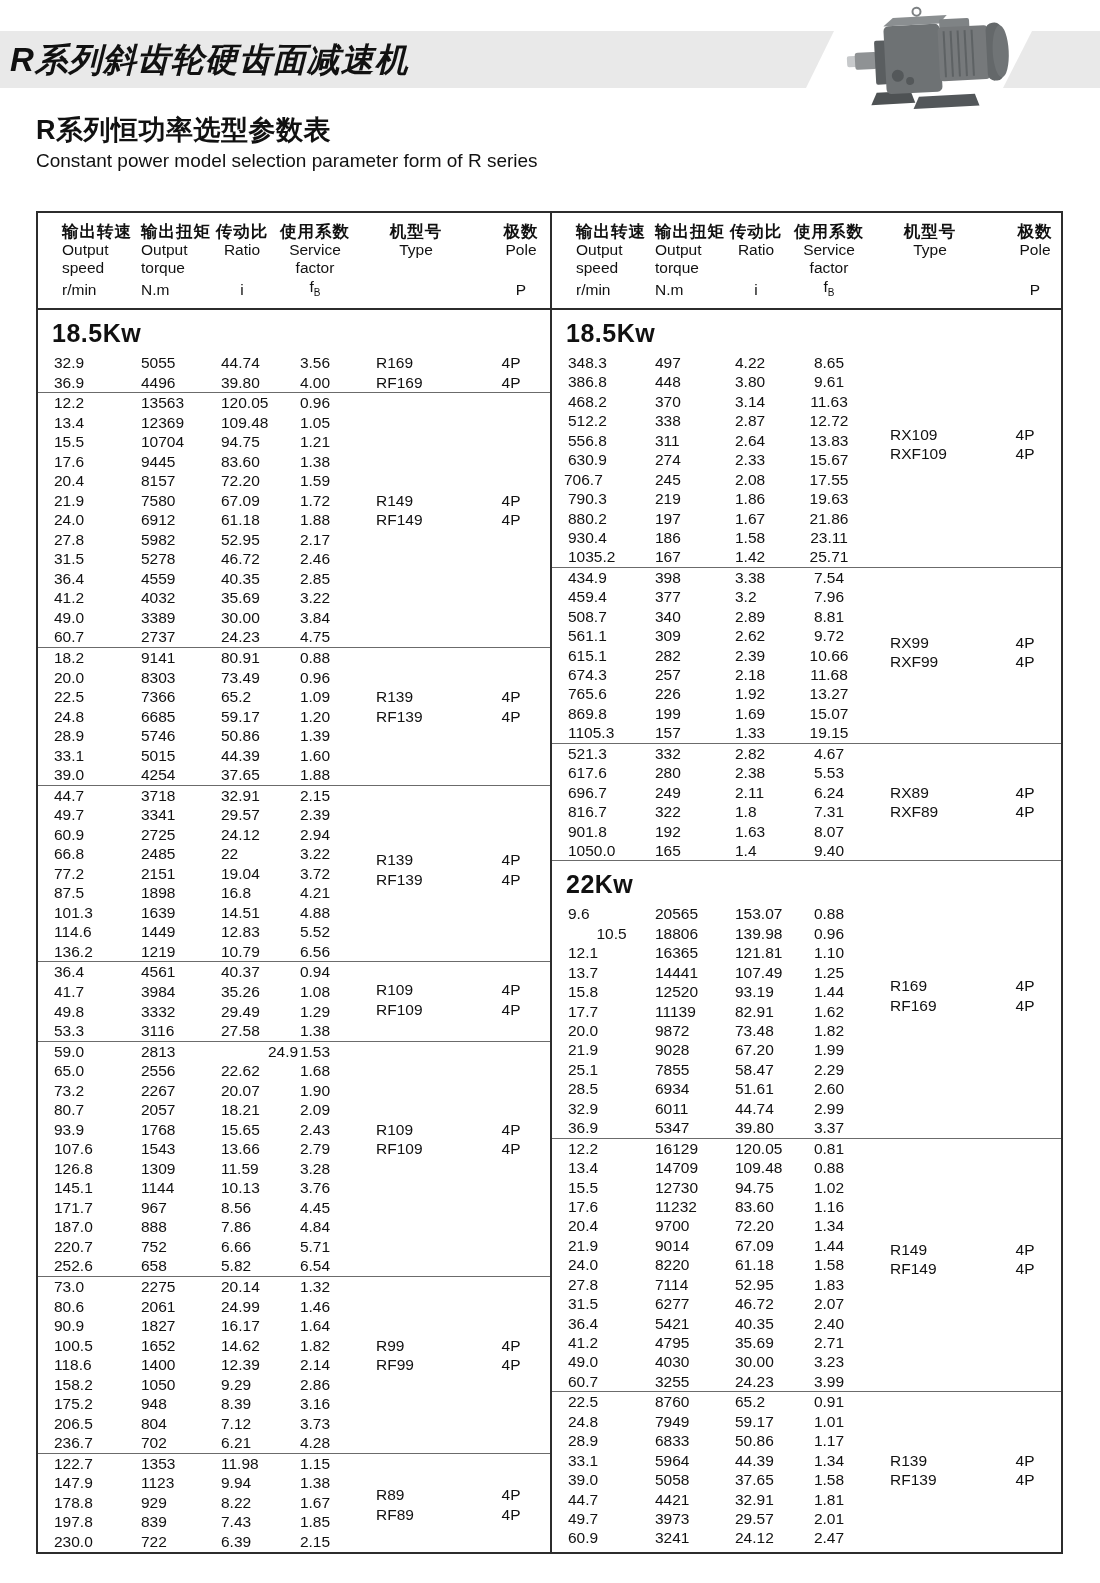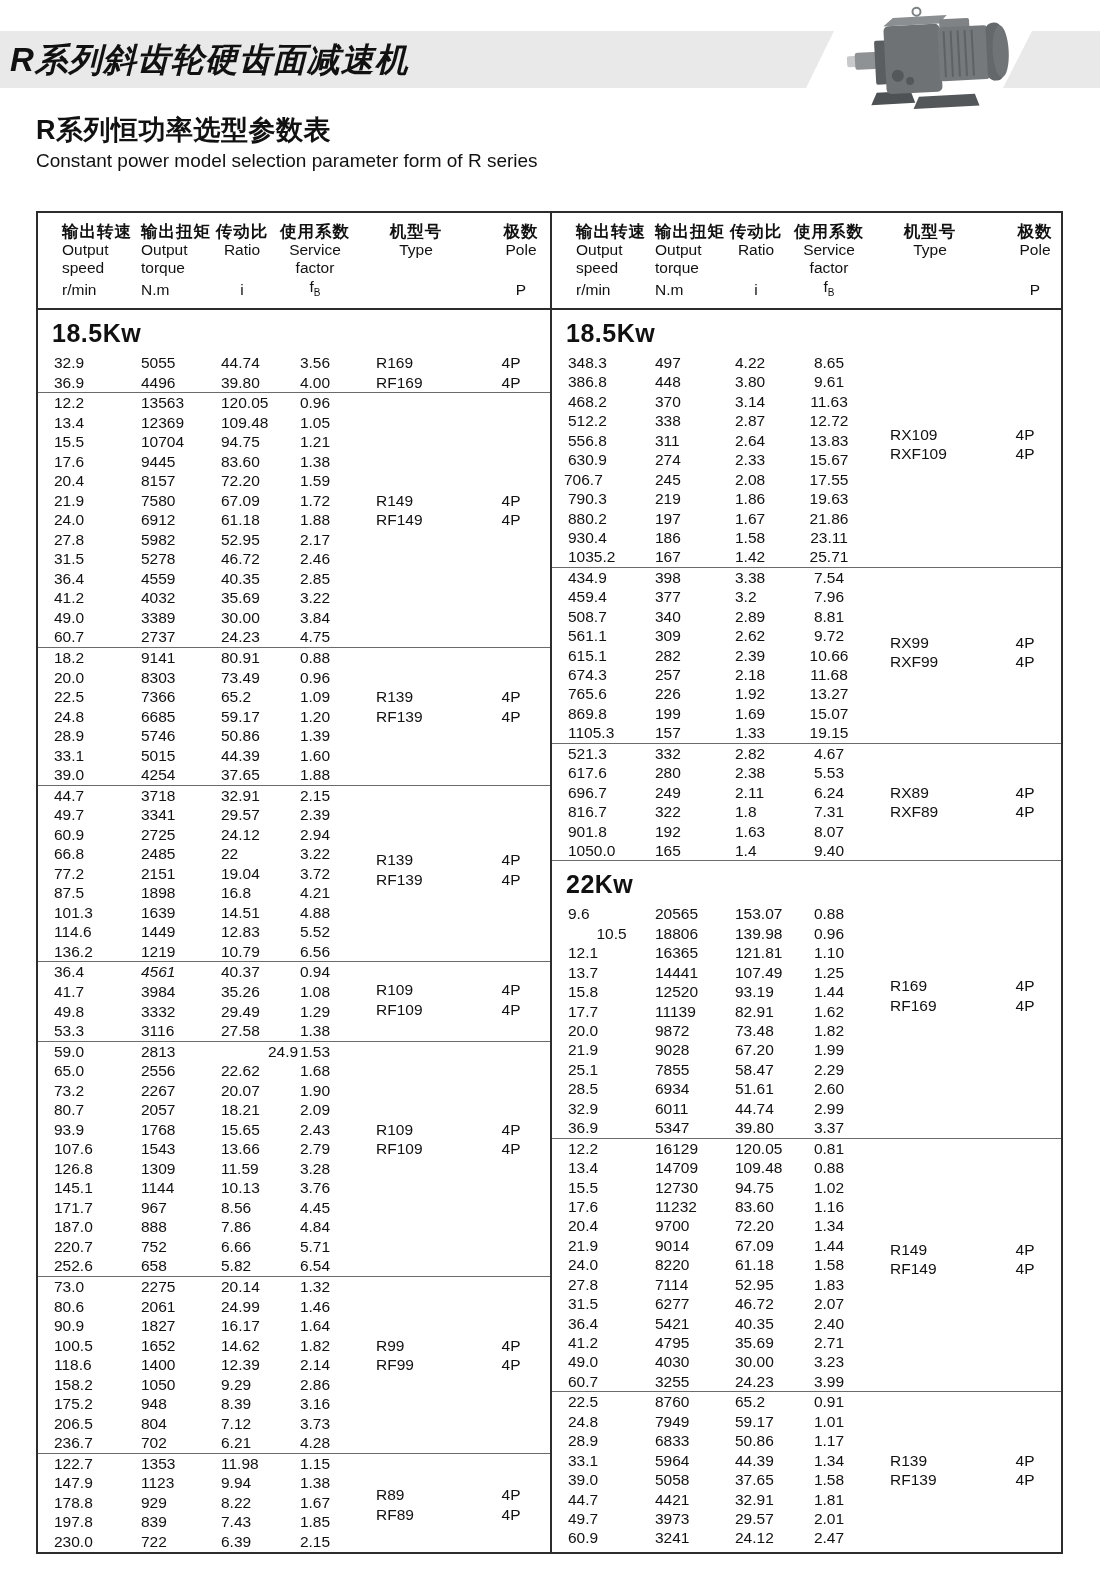--- a/index.html
+++ b/index.html
@@ -356,21 +356,21 @@
             </div>
             <div class="lrow">
               <span class="cell l" style="left: 338px; width: 97px;">RF139</span>
               <span class="cell c" style="left: 435px; width: 76px;">4P</span>
             </div>
           </div>
         </div>
         <div class="block bt">
           <div class="row">
             <span class="cell l" style="left: 16px; width: 87px;">36.4</span>
-            <span class="cell l" style="left: 103px; width: 72px; font-style: italic;">4561</span>
+            <span class="cell l" style="left: 103px; width: 72px;">4561</span>
             <span class="cell l" style="left: 183px; width: 50px;">40.37</span>
             <span class="cell c" style="left: 233px; width: 88px;">0.94</span>
           </div>
           <div class="row">
             <span class="cell l" style="left: 16px; width: 87px;">41.7</span>
             <span class="cell l" style="left: 103px; width: 72px;">3984</span>
             <span class="cell l" style="left: 183px; width: 50px;">35.26</span>
             <span class="cell c" style="left: 233px; width: 88px;">1.08</span>
           </div>
           <div class="row">

